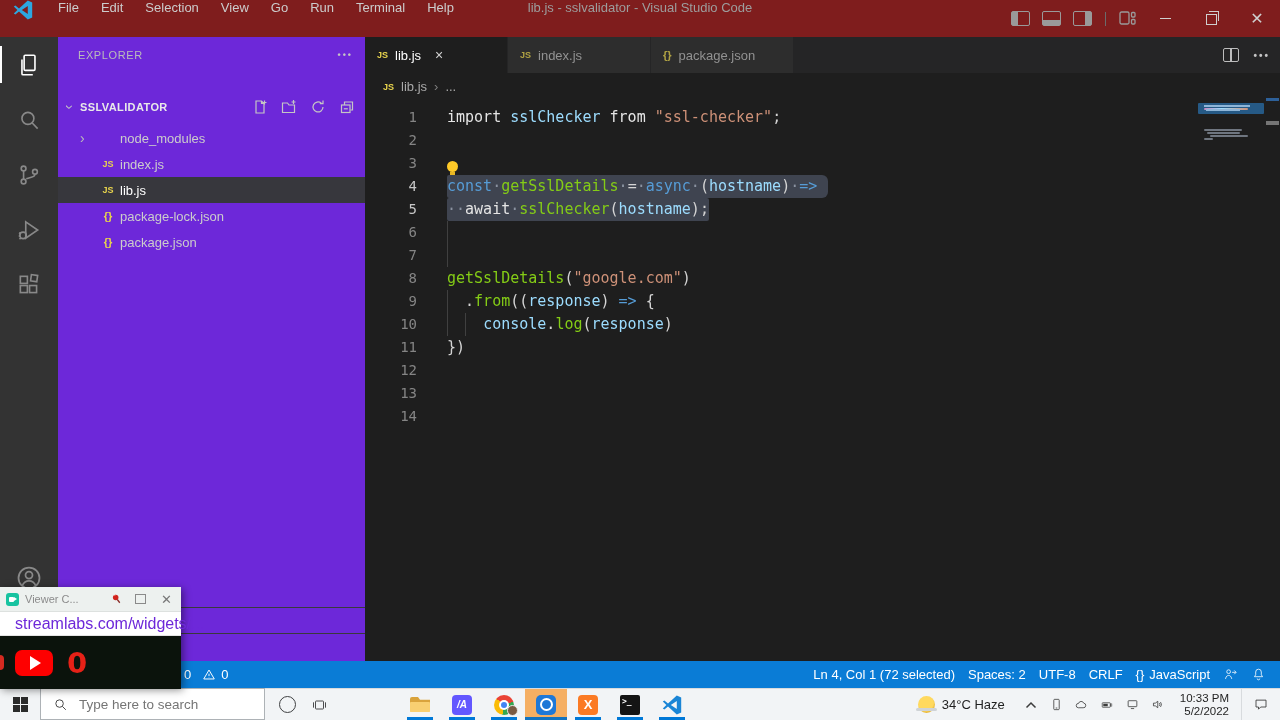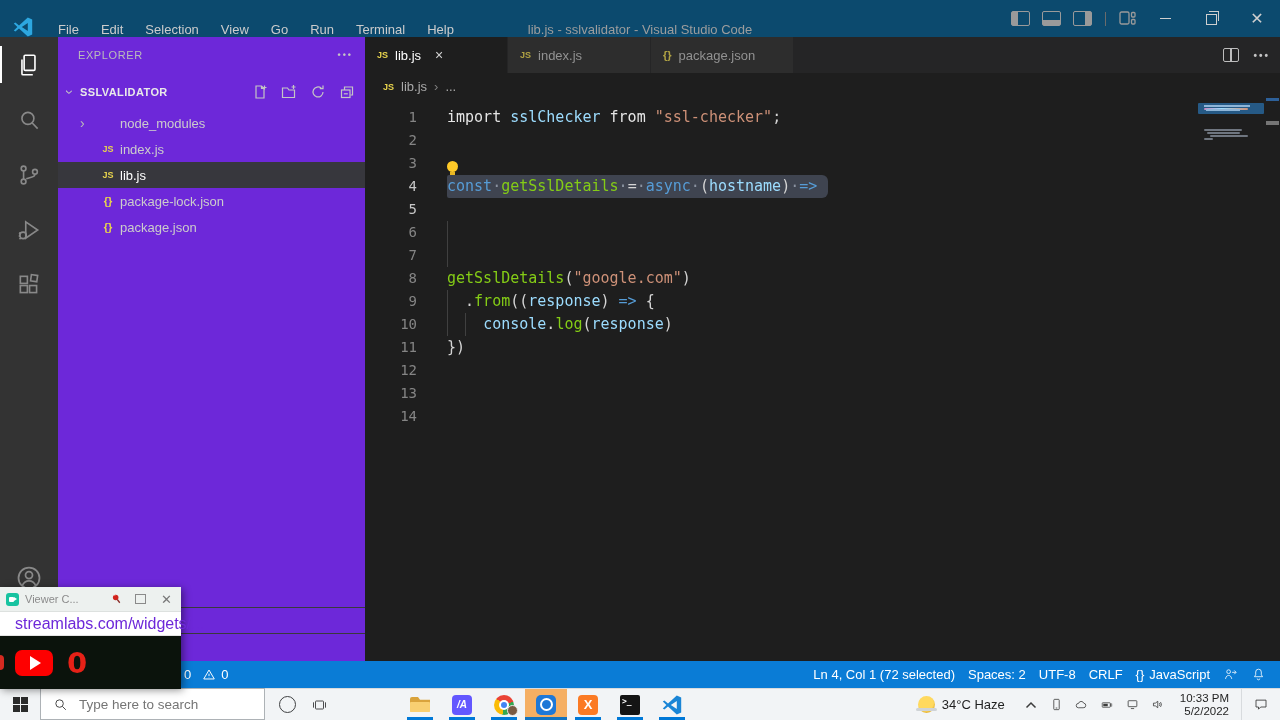--- a/index.html
+++ b/index.html
@@ -1,21 +1,21 @@
 <!DOCTYPE html>
 <html><head>
 <meta charset="utf-8">
 <style>
   html,body{margin:0;padding:0}
   body{width:1280px;height:720px;position:relative;overflow:hidden;background:#1e1e1e;
        font-family:"Liberation Sans",sans-serif;-webkit-font-smoothing:antialiased}
   svg{display:block}
 
   
-  #titlebar{position:absolute;top:0;left:0;right:0;height:37px;background:#0c4a6e;display:flex;align-items:flex-end;color:#c8c8c8}
+  #titlebar{position:absolute;top:0;left:0;right:0;height:37px;background:#7f1d1d;display:flex;align-items:flex-start;color:#c8c8c8}
   #vscode-logo{width:20px;height:20px;margin:0 14px 0 13px}
   .menu-item{padding:0 11px;font-size:13px;color:#cccccc;cursor:default}
   #win-title{position:absolute;left:50%;transform:translateX(-50%);font-size:13px;color:#9d9d9d;white-space:nowrap}
   #titlebar-right{position:absolute;right:0;top:0;height:37px;display:flex;align-items:center}
   .layout-ic{width:17px;height:13px;border:1.2px solid #9a9a9a;border-radius:2px;position:relative;margin:0 6px}
   .layout-ic .fill{position:absolute;background:#9a9a9a}
   .lf .fill{left:0;top:0;bottom:0;width:6px}
   .lb .fill{left:0;right:0;bottom:0;height:5px}
   .lr .fill{right:0;top:0;bottom:0;width:6px}
   .tb-sep{width:1px;height:14px;background:#6b6b6b;margin:0 7px}
@@ -34,21 +34,21 @@
   .act-item svg{stroke:#898989;fill:none;stroke-width:1.5}
   .act-item.active svg{stroke:#ffffff}
   .act-item.active:before{content:"";position:absolute;left:0;top:9px;bottom:9px;width:2px;background:#fff}
   #act-account{position:absolute;left:0;top:518px;width:58px;height:46px;display:flex;align-items:center;justify-content:center}
   #act-account svg{stroke:#898989;fill:none;stroke-width:1.5}
 
   
   #sidebar{position:absolute;left:58px;top:0;bottom:0;width:307px;background:#6d28d9;color:#cccccc}
   #explorer-head{height:35px;display:flex;align-items:center;padding:0 12px 0 20px;font-size:11px;color:#bbbbbb;letter-spacing:.6px}
   #explorer-more{margin-left:auto;color:#c5c5c5;font-size:9px;letter-spacing:2px;font-weight:bold}
-  #section-row{height:24px;margin-top:8px;display:flex;align-items:center;padding:0 10px 0 4px}
+  #section-row{height:24px;margin-top:23px;display:flex;align-items:center;padding:0 10px 0 4px}
   #section-chevron{font-size:14px;color:#c5c5c5;transform:rotate(90deg);width:16px;text-align:center}
   #section-label{font-size:11px;font-weight:bold;color:#e9e9e9;letter-spacing:.4px;margin-left:2px}
   #section-actions{margin-left:auto;display:flex;gap:13px}
   #section-actions svg{stroke:#c5c5c5;fill:none;stroke-width:1.2}
   #filetree{margin-top:6px}
   .tree-row{height:26px;display:flex;align-items:center;font-size:13px;color:#cccccc;padding-left:62px;position:relative}
   .tree-row.selected{background:#37373d;color:#fff}
   .tree-chevron{position:absolute;left:22px;font-size:14px;color:#bbb}
   .tree-icon{position:absolute;left:42px;width:16px;text-align:center;font-weight:bold}
   .ic-js{color:#e8d44d;font-size:9px}
@@ -344,21 +344,21 @@
       <span class="bc-js">JS</span>
       <span>lib.js</span>
       <span class="bc-sep">›</span>
       <span>...</span>
     </div>
     <div id="codearea">
         <div class="cl"><div class="ln">1</div><div class="ct"><span class="kw1">import</span><span class="pl"> </span><span class="vr">sslChecker</span><span class="pl"> </span><span class="kw1">from</span><span class="pl"> </span><span class="st">"ssl-checker"</span><span class="pl">;</span></div></div>
         <div class="cl"><div class="ln">2</div><div class="ct"></div></div>
         <div class="cl"><div class="ln">3</div><div class="ct"><span class="bulb"></span></div></div>
         <div class="cl"><div class="ln act">4</div><div class="ct"><span class="selw ext"><span class="kw2">const</span><span class="ws">·</span><span class="fn">getSslDetails</span><span class="ws">·</span><span class="pl">=</span><span class="ws">·</span><span class="kw2">async</span><span class="ws">·</span><span class="pl">(</span><span class="vr">hostname</span><span class="pl">)</span><span class="ws">·</span><span class="kw2">=&gt;</span></span></div></div>
-        <div class="cl"><div class="ln act">5</div></div>
+        <div class="cl"><div class="ln act">5</div><div class="ct"><span class="selw"><span class="ws">··</span><span class="kw1">await</span><span class="ws">·</span><span class="fn">sslChecker</span><span class="pl">(</span><span class="vr">hostname</span><span class="pl">)</span><span class="pl">;</span></span></div></div>
         <div class="cl"><div class="ln">6</div><div class="ct"><i class="g" style="left: 0px;"></i></div></div>
         <div class="cl"><div class="ln">7</div><div class="ct"><i class="g" style="left: 0px;"></i></div></div>
         <div class="cl"><div class="ln">8</div><div class="ct"><span class="fn">getSslDetails</span><span class="pl">(</span><span class="st">"google.com"</span><span class="pl">)</span></div></div>
         <div class="cl"><div class="ln">9</div><div class="ct"><i class="g" style="left: 0px;"></i><span class="pl">  .</span><span class="fn">from</span><span class="pl">((</span><span class="vr">response</span><span class="pl">) </span><span class="kw2">=&gt;</span><span class="pl"> {</span></div></div>
         <div class="cl"><div class="ln">10</div><div class="ct"><i class="g" style="left: 0px;"></i><i class="g" style="left: 18px;"></i><span class="pl">    </span><span class="vr">console</span><span class="pl">.</span><span class="fn">log</span><span class="pl">(</span><span class="vr">response</span><span class="pl">)</span></div></div>
         <div class="cl"><div class="ln">11</div><div class="ct"><span class="pl">})</span></div></div>
         <div class="cl"><div class="ln">12</div><div class="ct"></div></div>
         <div class="cl"><div class="ln">13</div><div class="ct"></div></div>
         <div class="cl"><div class="ln">14</div><div class="ct"></div></div>
       </div>

